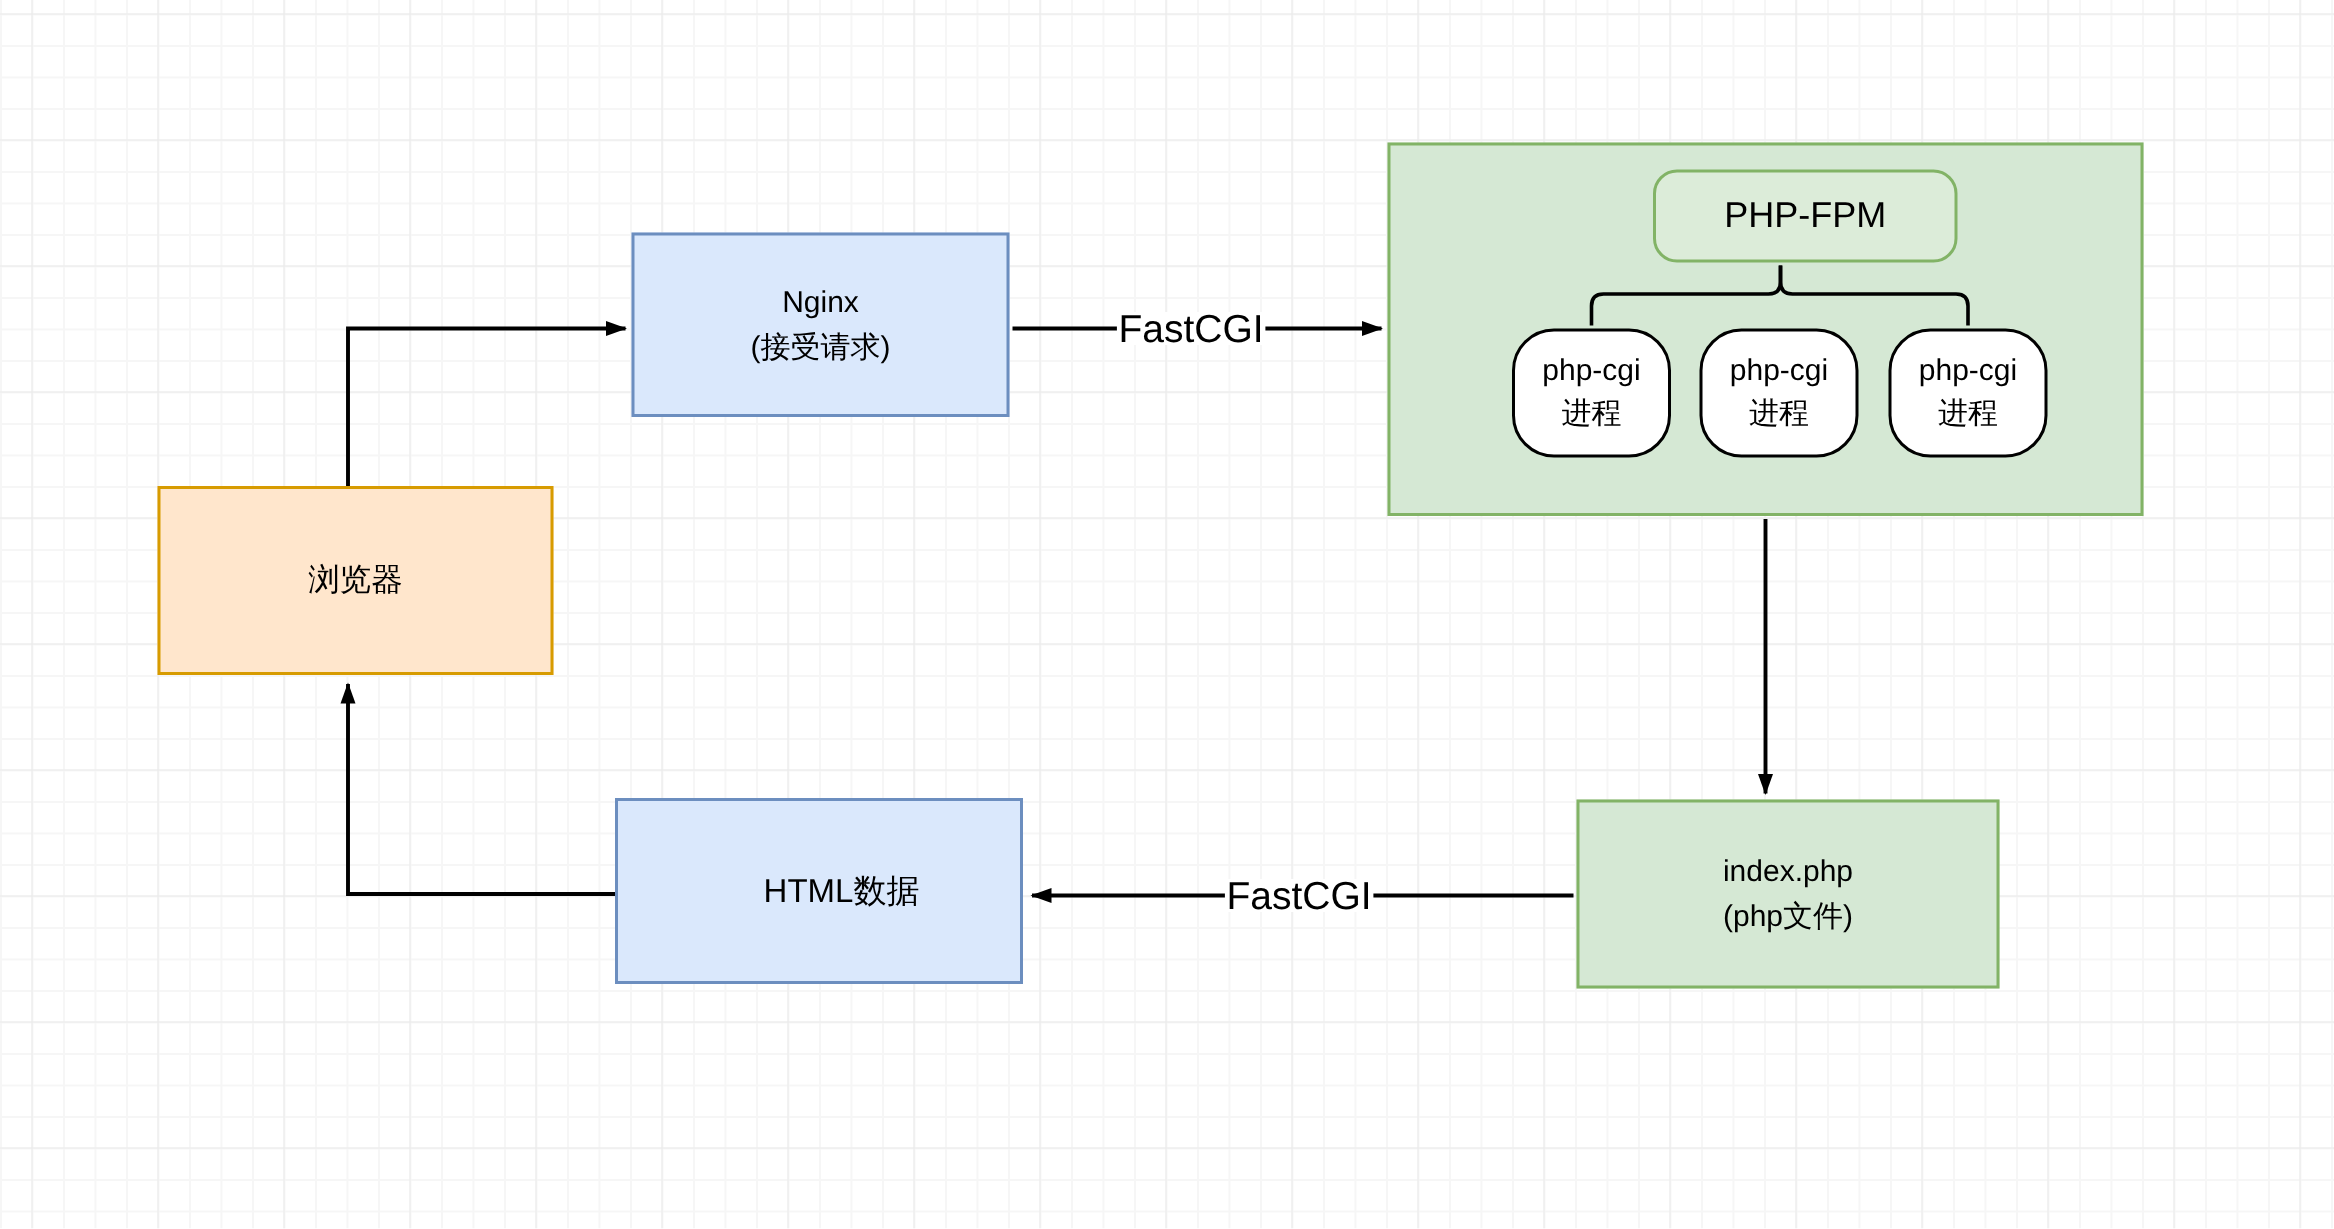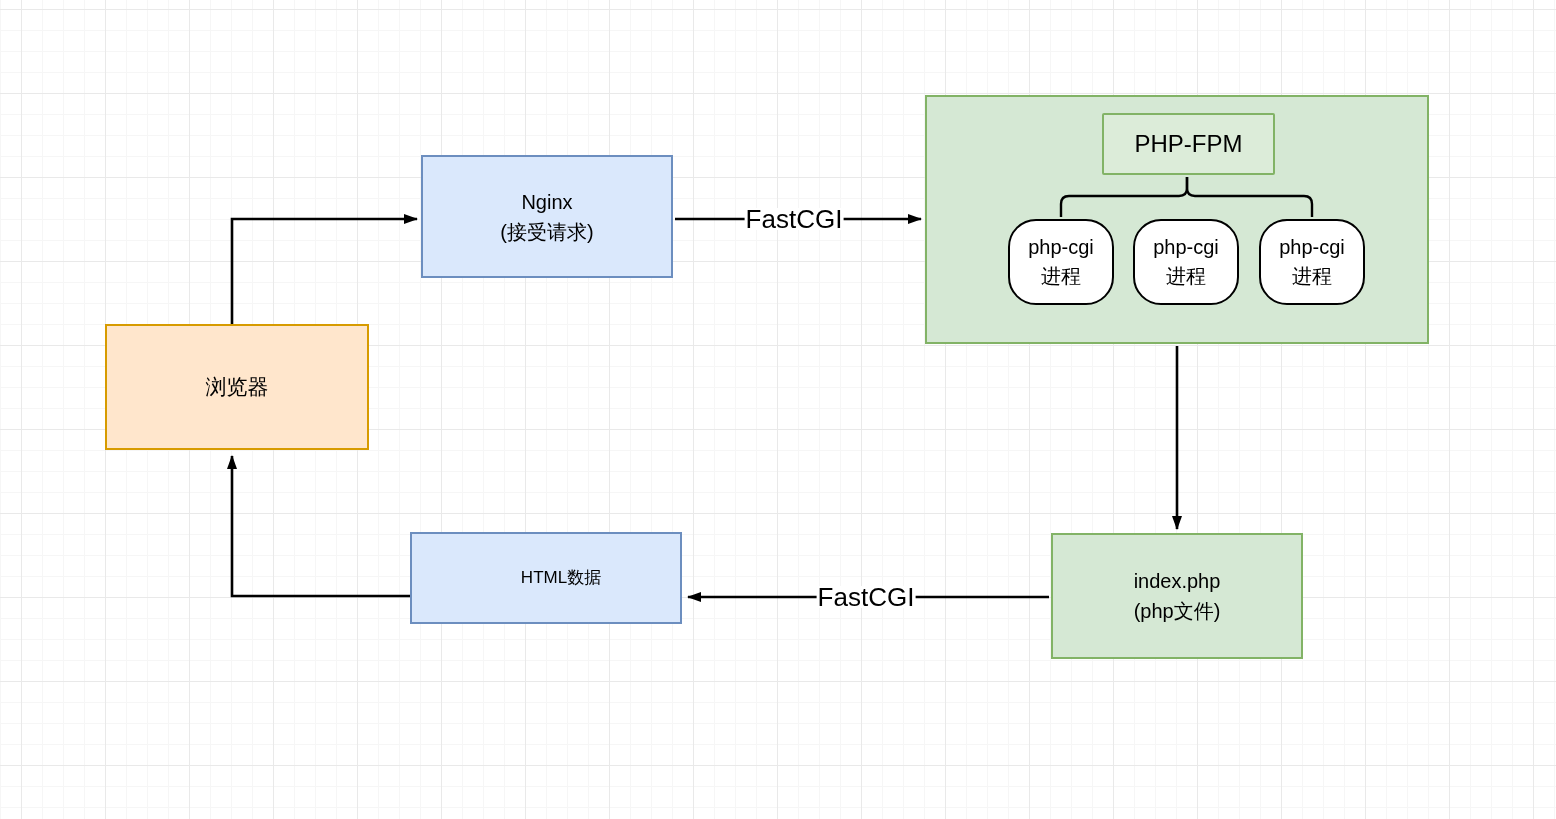--- a/index.html
+++ b/index.html
@@ -40,42 +40,42 @@
   .node-nginx {
     left: 421px; top: 155px; width: 252px; height: 123px;
     background: #dae8fc; border: 2px solid #6c8ebf;
   }
   .group-fpm {
     position: absolute;
     left: 925px; top: 95px; width: 504px; height: 249px;
     background: #d5e8d4; border: 2px solid #82b366;
   }
   .node-phpfpm {
-    left: 1102px; top: 113px; width: 173px; height: 62px;
+    left: 1102px; top: 113px; width: 203px; height: 62px;
     background: #dcecd9; border: 2px solid #82b366;
-    border-radius: 2px;
+    border-radius: 16px;
     font-size: 24px;
   }
   .node-cgi {
     top: 219px; width: 106px; height: 86px;
     background: #ffffff; border: 2.5px solid #000000;
     border-radius: 28px;
     line-height: 29px;
   }
   .node-cgi.c1 { left: 1008px; }
   .node-cgi.c2 { left: 1133px; }
   .node-cgi.c3 { left: 1259px; }
   .node-indexphp {
-    left: 1051px; top: 533px; width: 252px; height: 126px;
+    left: 1051px; top: 533px; width: 282px; height: 126px;
     background: #d5e8d4; border: 2px solid #82b366;
   }
   .node-htmldata {
-    left: 410px; top: 532px; width: 272px; height: 92px;
+    left: 410px; top: 532px; width: 272px; height: 124px;
     background: #dae8fc; border: 2px solid #6c8ebf;
-    font-size: 17px;
+    font-size: 22px;
     padding-left: 30px;
   }
 
   .edges-overlay {
     position: absolute;
     left: 0; top: 0;
     width: 1556px; height: 819px;
     pointer-events: none;
   }
 

